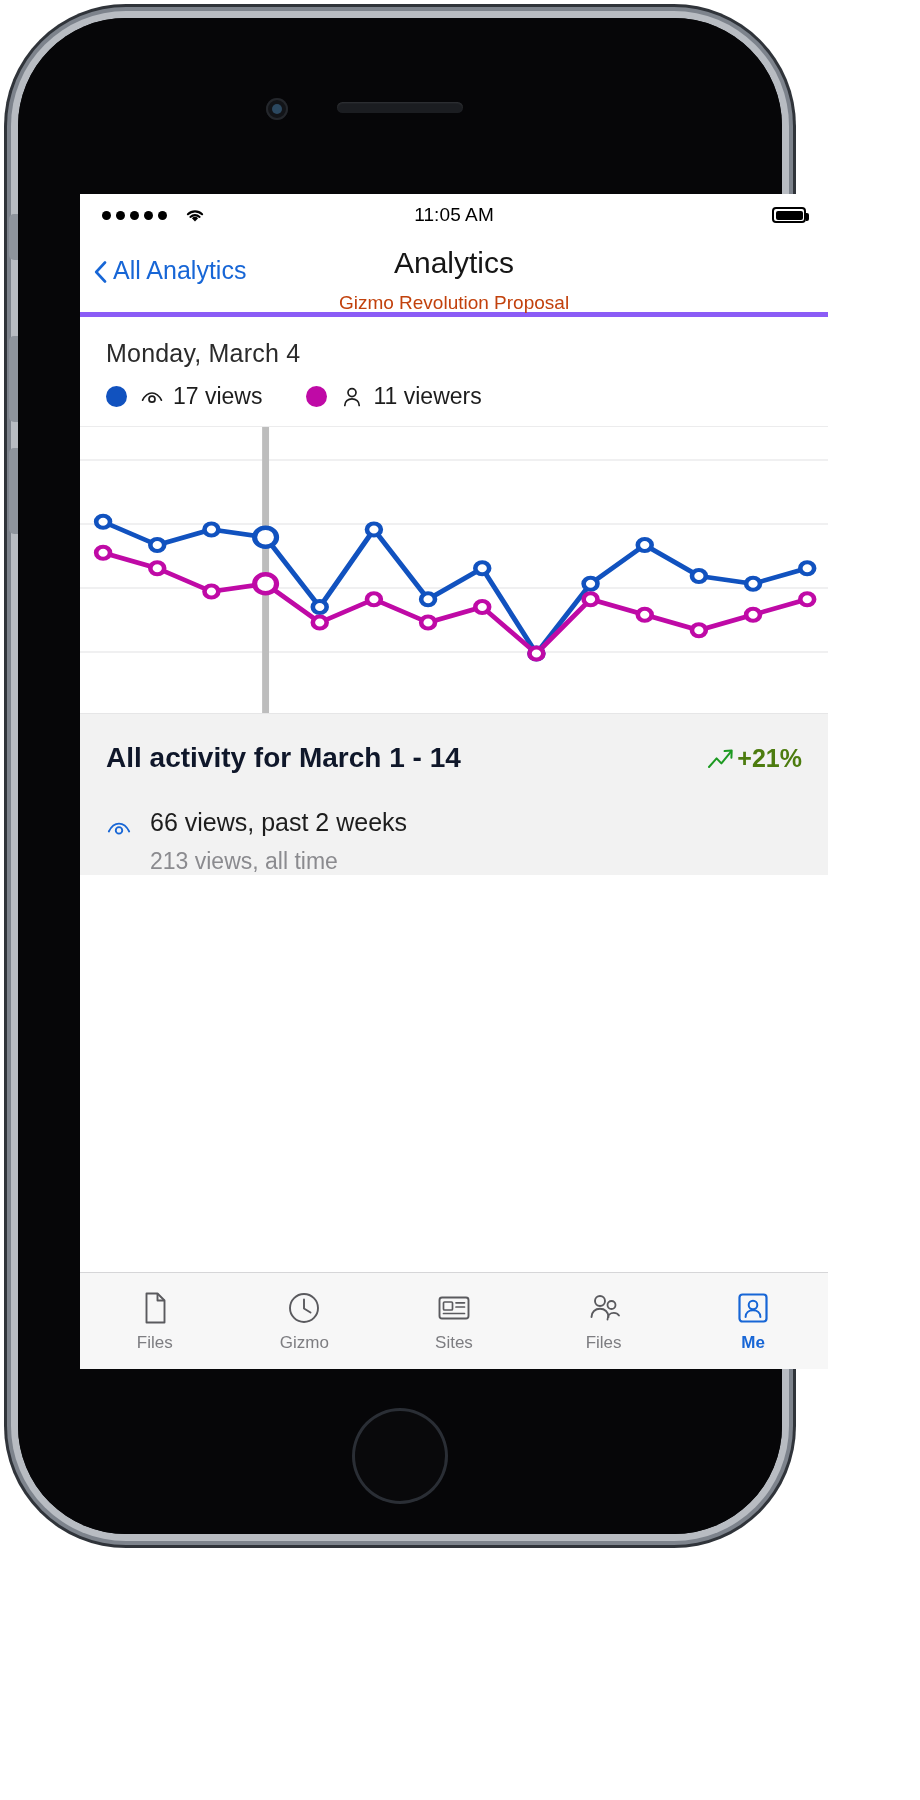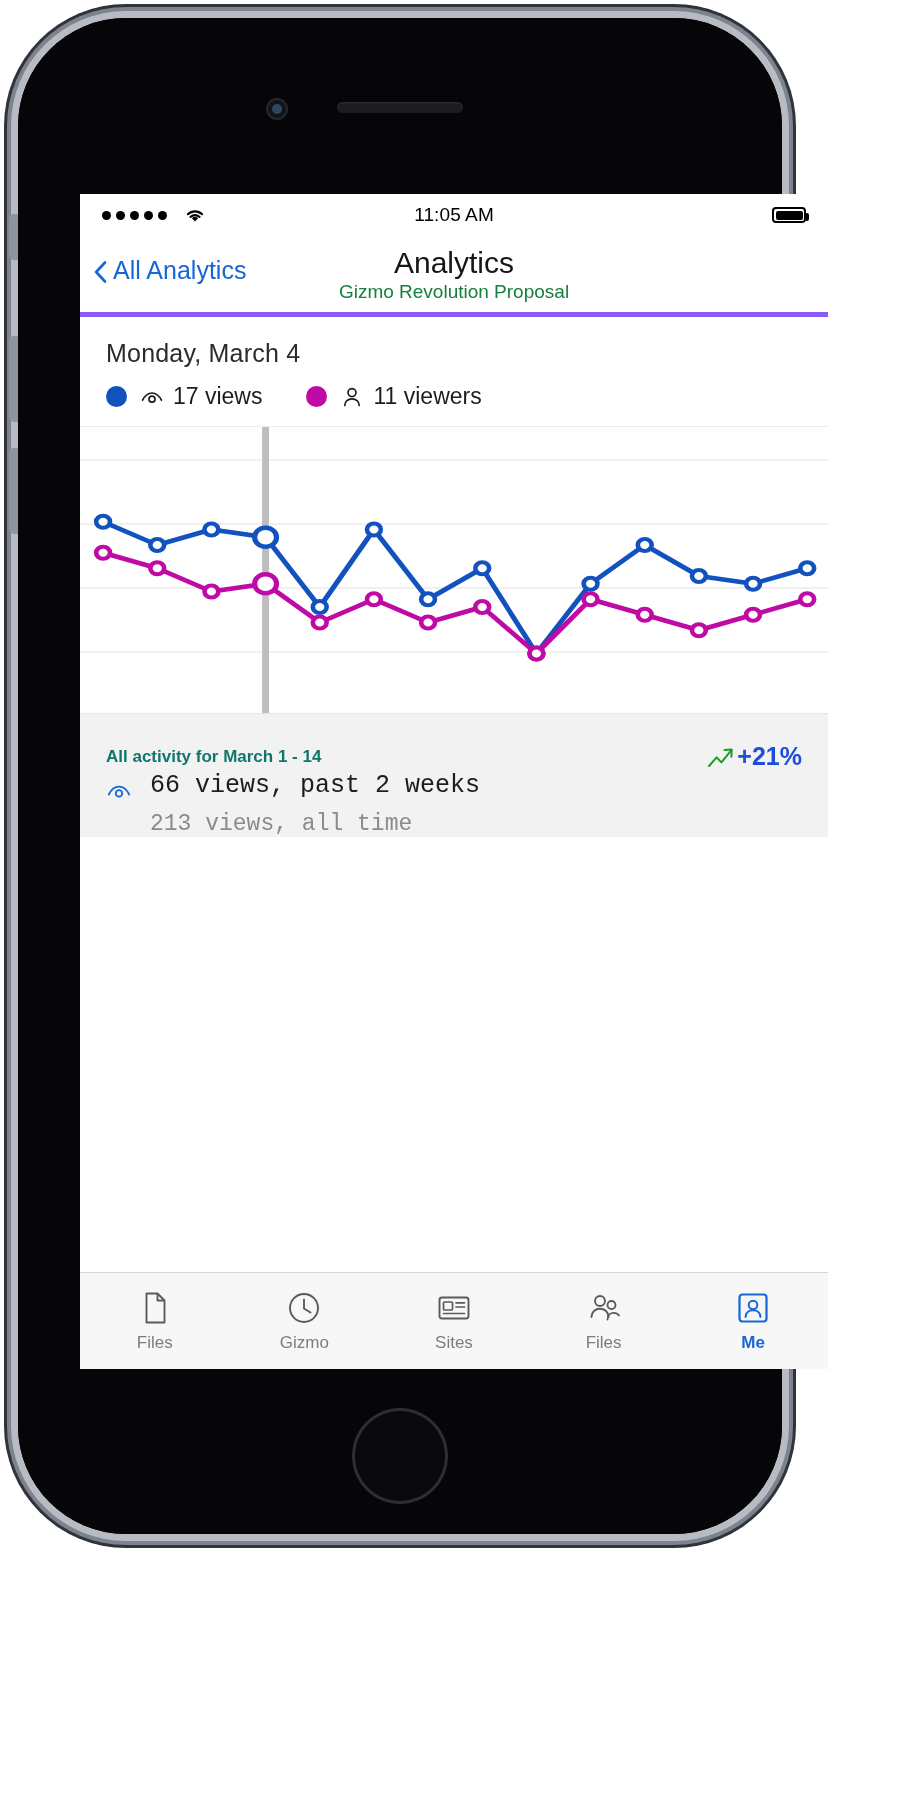--- a/index.html
+++ b/index.html
@@ -54,45 +54,45 @@
   .battery i{position:absolute;left:1.5px;top:1.5px;bottom:1.5px;right:1.5px;background:#000;
     border-radius:2px;display:block;}
 
   
   .navbar{position:relative;height:76px;border-bottom:5px solid #8b5cf6;}
   .nav-back{position:absolute;left:14px;top:20px;display:flex;align-items:center;
     color:#1766d6;font-size:25px;cursor:pointer;}
   .nav-chev{width:13px;height:22px;margin-right:6px;display:inline-block;}
   .nav-titles{position:absolute;left:0;right:0;top:10px;text-align:center;}
   .nav-title{font-size:30px;color:#161616;line-height:1.12;}
-  .nav-sub{font-size:19px;color:#15803d;margin-top:1px;}
+  .nav-sub{font-size:19px;color:#c2410c;margin-top:12px;}
 
   
   .day-block{padding:22px 26px 16px 26px;background:#fff;}
   .day-title{font-size:25px;font-weight:normal;color:#2b2b2b;letter-spacing:.2px;}
   .legend{display:flex;align-items:center;margin-top:15px;}
   .leg{display:flex;align-items:center;}
   .leg + .leg{margin-left:44px;}
   .swatch{width:21px;height:21px;border-radius:50%;display:block;}
   .leg-ico{margin-left:13px;width:24px;height:24px;display:block;}
   .leg-txt{margin-left:9px;font-size:23px;color:#1d1d1d;}
 
   
   .chartwrap{position:relative;height:286px;background:#fff;
     border-top:1px solid #ececed;border-bottom:1px solid #e6e6e7;}
   .chartwrap svg{display:block;width:100%;height:100%;}
 
   
   .summary{background:#f2f2f2;padding:28px 26px 0 26px;flex:1;}
   .sum-row1{display:flex;align-items:center;}
-  .sum-title{font-size:17px;font-weight:bold;color:#0f766e;}
+  .sum-title{font-size:28px;font-weight:bold;color:#0f172a;}
   .sum-trend{margin-left:auto;display:flex;align-items:center;}
   .trend-ico{width:28px;height:24px;display:block;}
-  .trend-val{font-size:25px;font-weight:bold;color:#1d4ed8;margin-left:2px;}
-  .sum-stat{display:flex;align-items:flex-start;font-family:Liberation Mono, monospace;}
+  .trend-val{font-size:25px;font-weight:bold;color:#4d7c0f;margin-left:2px;}
+  .sum-stat{display:flex;align-items:flex-start;margin-top:34px;}
   .stat-ico{width:26px;height:26px;display:block;margin-top:7px;}
   .stat-lines{margin-left:18px;}
   .stat-main{font-size:25px;color:#1d1d1d;}
   .stat-sub{font-size:23px;color:#8b8b8f;margin-top:11px;}
 
   
   .tabbar{position:absolute;left:0;right:0;bottom:0;height:96px;background:#f7f7f7;
     border-top:1px solid #d6d6d8;display:flex;}
   .tab{flex:1;display:flex;flex-direction:column;align-items:center;justify-content:center;
     cursor:pointer;}

